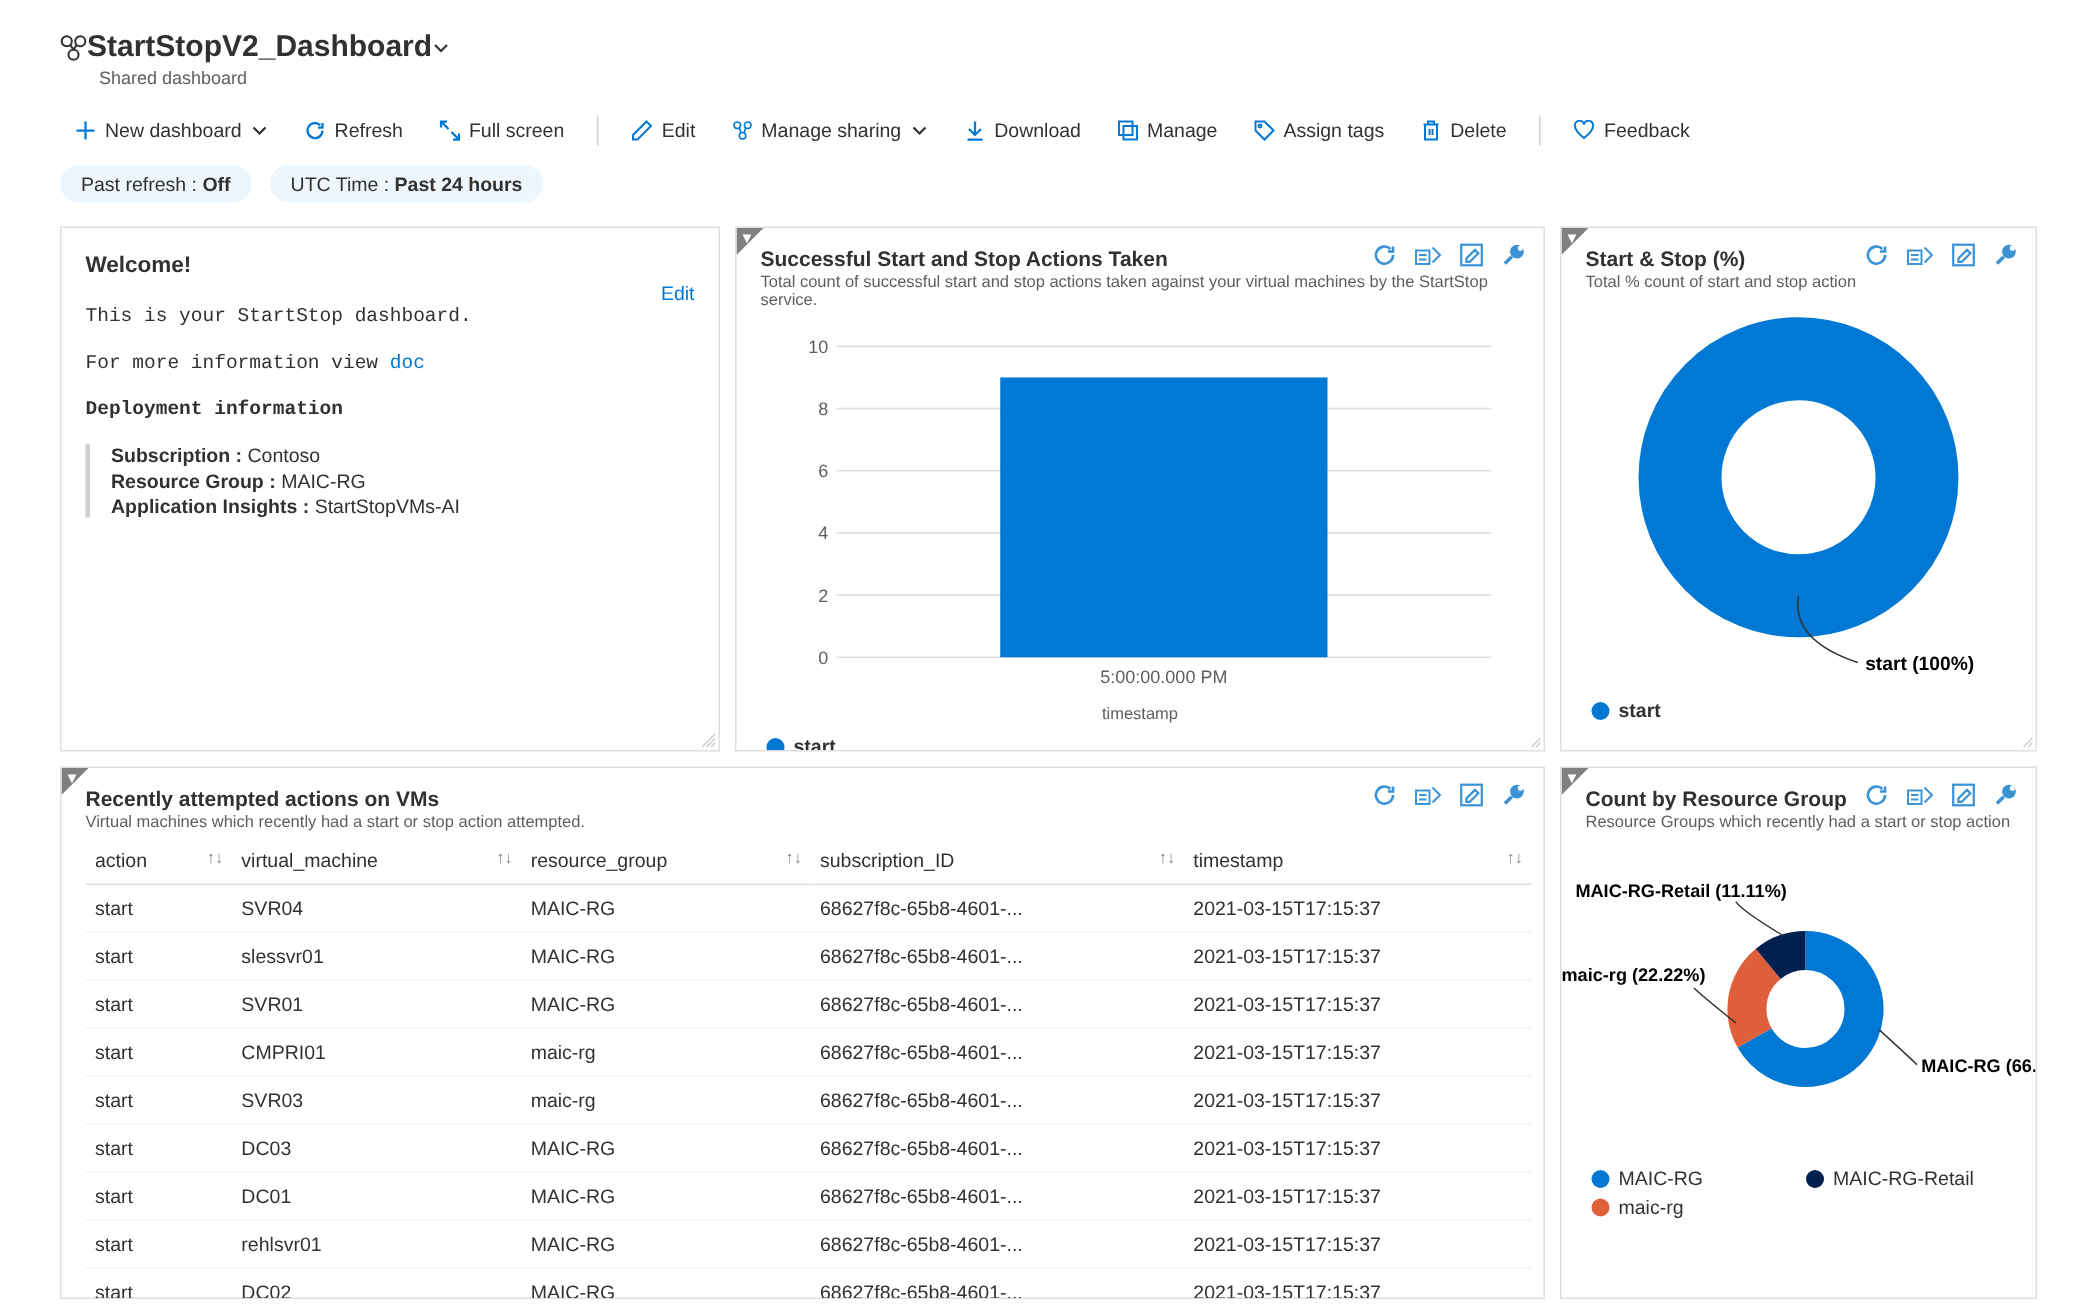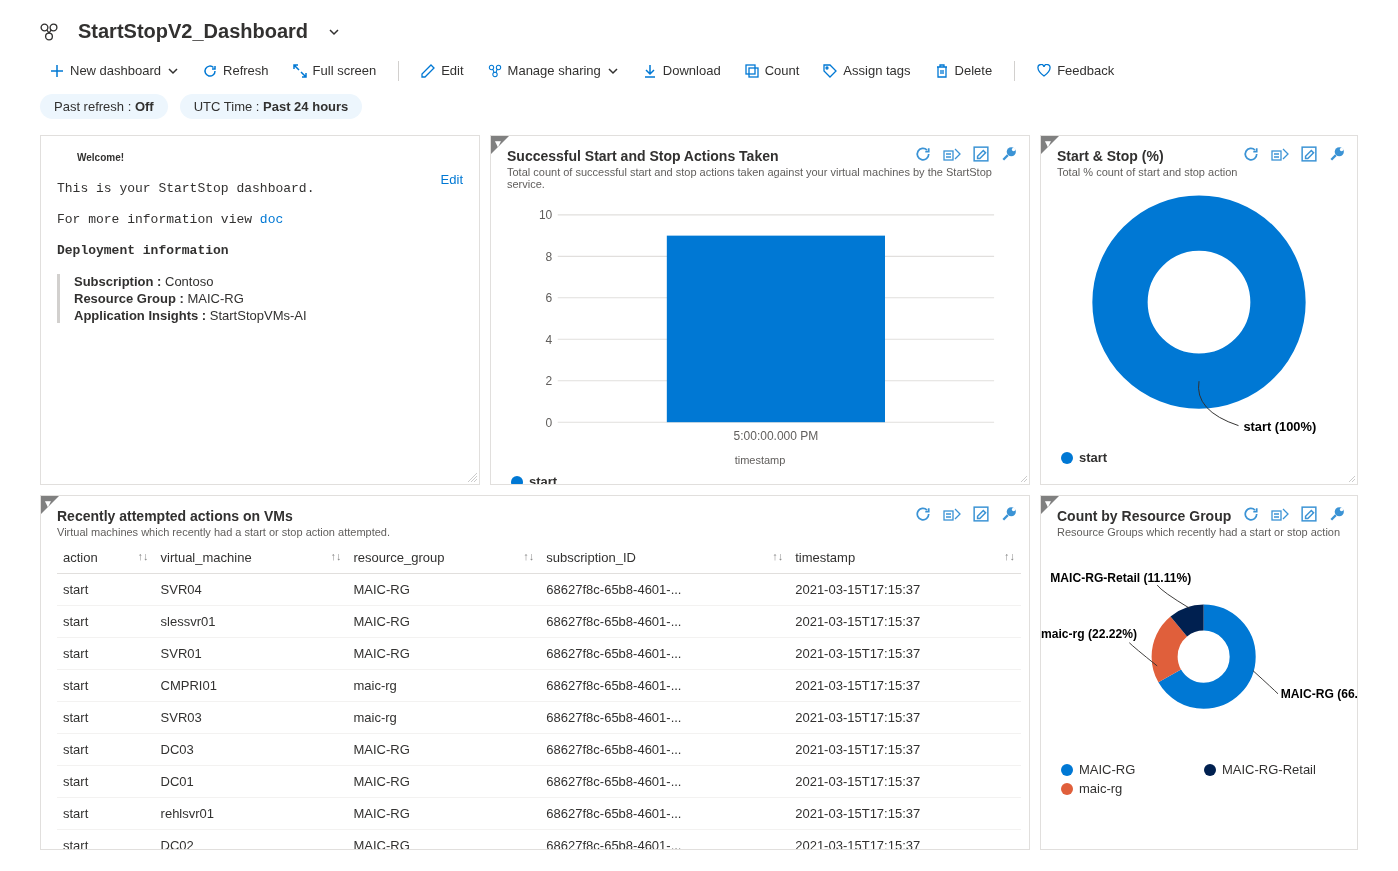--- a/index.html
+++ b/index.html
@@ -1,20 +1,20 @@
 <!DOCTYPE html>
 <html><head>
   <meta charset="utf-8">
   <style>
     * { box-sizing: border-box; margin: 0; padding: 0; }
     body { font-family: "Segoe UI", -apple-system, sans-serif; font-size: 13px; color: #323130; background: #fff; }
     
     
     .header { padding: 20px 40px 8px; }
-    .title-row { display: flex; align-items: center; gap: 20px; }
+    .title-row { display: flex; align-items: center; gap: 0; }
     .dashboard-icon { width: 18px; height: 18px; }
     .title { font-size: 20px; font-weight: 600; }
     .subtitle { font-size: 12px; color: #605e5c; margin-left: 26px; margin-top: 2px; }
     
     
     .toolbar { display: flex; align-items: center; gap: 4px; padding: 6px 40px; flex-wrap: wrap; text-align: center; }
     .tb-item { display: inline-flex; align-items: center; gap: 6px; padding: 6px 10px; color: #323130; cursor: pointer; border-radius: 2px; }
     .tb-item svg, .tb-item .icon { color: #0078d4; }
     .tb-sep { width: 1px; height: 20px; background: #d2d0ce; margin: 0 8px; }
     
@@ -31,21 +31,21 @@
     .funnel { position: absolute; top: -16px; left: 2px; color: #fff; font-size: 10px; }
     .tile-resize { position: absolute; bottom: 2px; right: 2px; width: 12px; height: 12px; opacity: 0.4; }
     .tile-header { padding: 12px 16px 4px; position: relative; }
     .tile-title { font-weight: 600; font-size: 14px; }
     .tile-sub { font-size: 11px; color: #605e5c; margin-top: 2px; }
     .tile-actions { position: absolute; top: 10px; right: 12px; display: flex; gap: 12px; }
     .tile-actions svg { cursor: pointer; }
     
     
     .welcome { padding: 16px; }
-    .welcome h3 { font-size: 10px; font-weight: 600; margin-bottom: 18px; margin-left: 20px; }
+    .welcome h3 { font-size: 15px; font-weight: 600; margin-bottom: 18px; }
     .welcome p { margin-bottom: 16px; font-size: 13px; font-family: Liberation Mono, monospace; }
     .welcome a { color: #0078d4; text-decoration: none; }
     .edit-link { position: absolute; top: 36px; right: 16px; color: #0078d4; cursor: pointer; font-size: 13px; }
     .depinfo { border-left: 3px solid #d2d0ce; padding-left: 14px; }
     .depinfo div { margin-bottom: 2px; font-size: 13px; }
     .label { font-weight: 600; }
     
     
     .chart-area { padding: 10px 20px 10px 30px; position: relative; height: 260px; }
     .y-axis-label { position: absolute; left: -6px; top: 50%; transform: rotate(-90deg) translateX(20px); transform-origin: left center; font-size: 11px; color: #605e5c; }
@@ -87,20 +87,21 @@
         <circle cx="4" cy="4" r="3"></circle>
         <circle cx="12" cy="4" r="3"></circle>
         <circle cx="8" cy="12" r="3"></circle>
         <path d="M6 6 L8 9 M10 6 L8 9"></path>
       </svg>
     <span class="title">StartStopV2_Dashboard</span>
     <svg class="chev" viewBox="0 0 12 12" fill="none" stroke="#323130" stroke-width="1.5">
         <path d="M2 4 L6 8 L10 4"></path>
       </svg>
   </div>
+  <div class="subtitle">Shared dashboard</div>
 </div>
 
 <div class="toolbar">
   <div class="tb-item">
     <svg width="14" height="14" viewBox="0 0 14 14" stroke="#0078d4" stroke-width="1.5">
         <path d="M7 1 V13 M1 7 H13"></path>
       </svg>
     <span>New dashboard</span>
     <svg class="chev" viewBox="0 0 12 12" fill="none" stroke="#323130" stroke-width="1.5">
         <path d="M2 4 L6 8 L10 4"></path>
@@ -141,21 +142,21 @@
     <svg width="14" height="14" viewBox="0 0 14 14" fill="none" stroke="#0078d4" stroke-width="1.5">
         <path d="M7 1 V9 M3 6 L7 10 L11 6 M2 13 H12"></path>
       </svg>
     <span>Download</span>
   </div>
   <div class="tb-item">
     <svg width="14" height="14" viewBox="0 0 14 14" fill="none" stroke="#0078d4" stroke-width="1.3">
         <rect x="1" y="1" width="9" height="9"></rect>
         <rect x="4" y="4" width="9" height="9"></rect>
       </svg>
-    <span>Count</span>
+    <span>Manage</span>
   </div>
   <div class="tb-item">
     <svg width="14" height="14" viewBox="0 0 14 14" fill="none" stroke="#0078d4" stroke-width="1.3">
         <path d="M1 1 H7 L13 7 L7 13 L1 7 Z"></path>
         <circle cx="4" cy="4" r="1"></circle>
       </svg>
     <span>Assign tags</span>
   </div>
   <div class="tb-item">
     <svg width="14" height="14" viewBox="0 0 14 14" fill="none" stroke="#0078d4" stroke-width="1.3">

